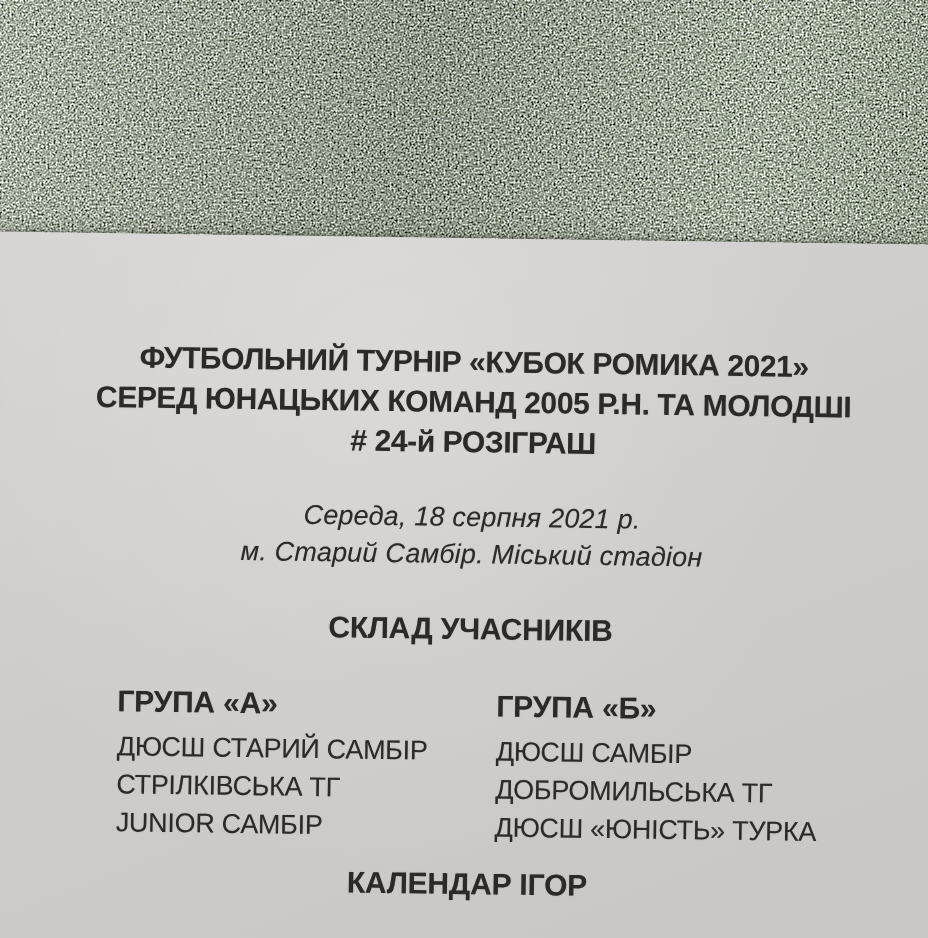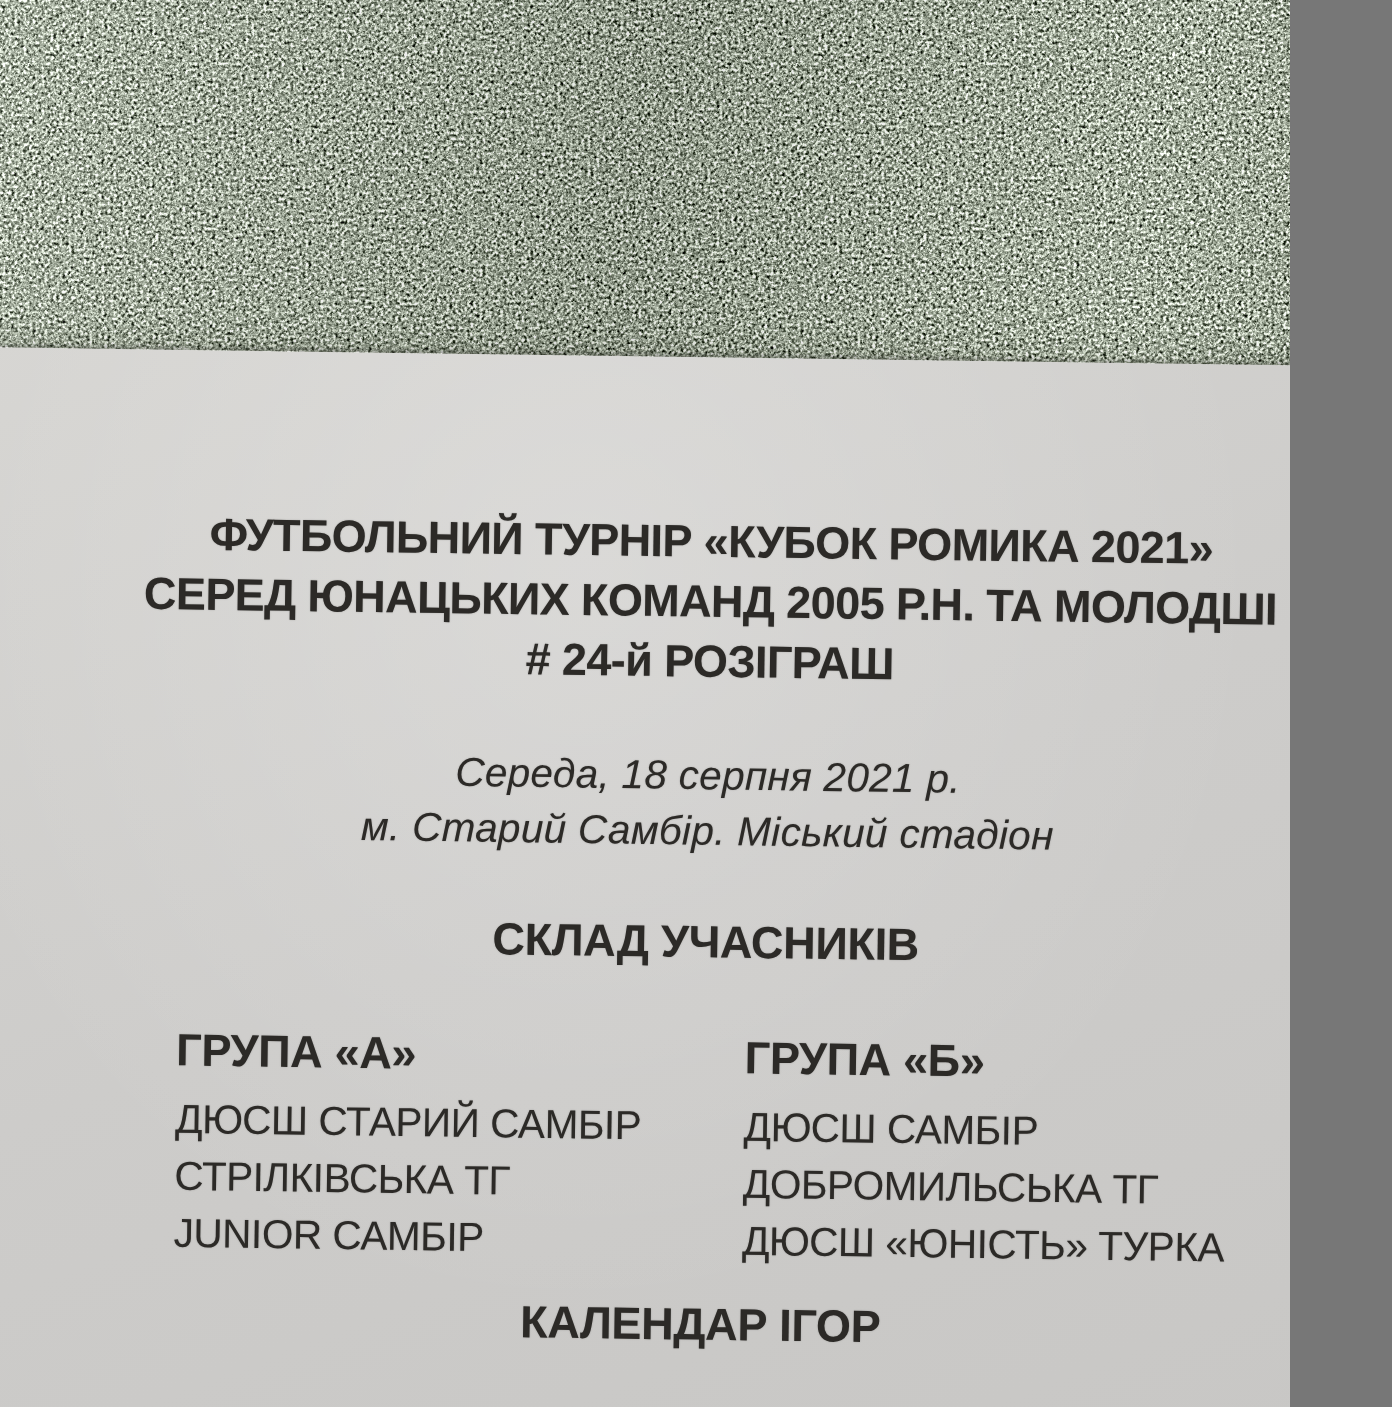--- a/index.html
+++ b/index.html
@@ -2,21 +2,21 @@
 <html><head>
 <meta charset="utf-8">
 <style>
   html, body {
     margin: 0;
     padding: 0;
     background: #777;
   }
   .stage {
     position: relative;
-    width: 860px;
+    width: 928px;
     height: 938px;
     overflow: hidden;
     background: #9aa093;
     font-family: "Liberation Sans", "DejaVu Sans", sans-serif;
   }
   .carpet {
     position: absolute;
     top: 0;
     left: 0;
     display: block;

